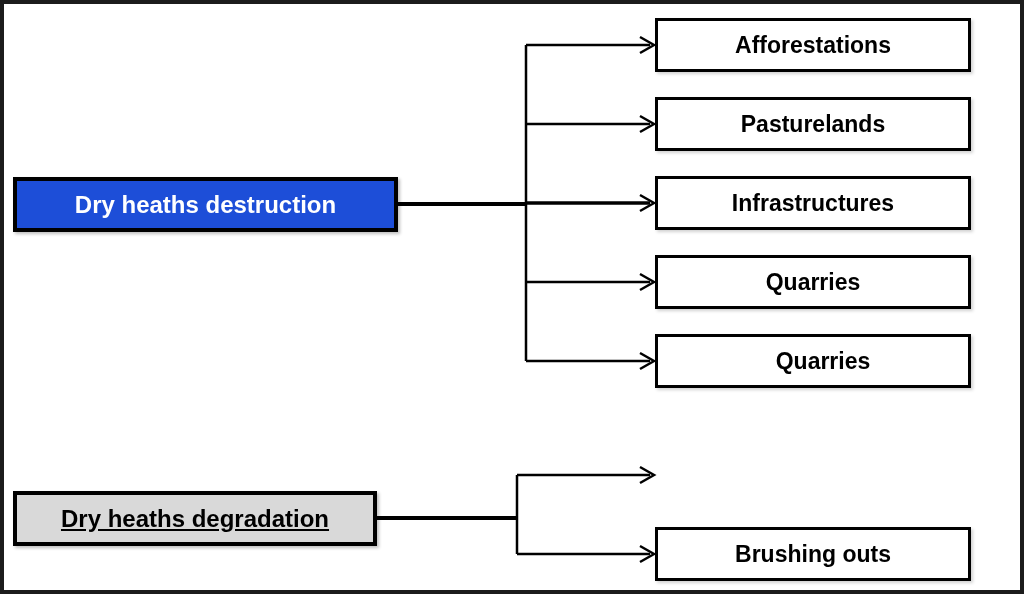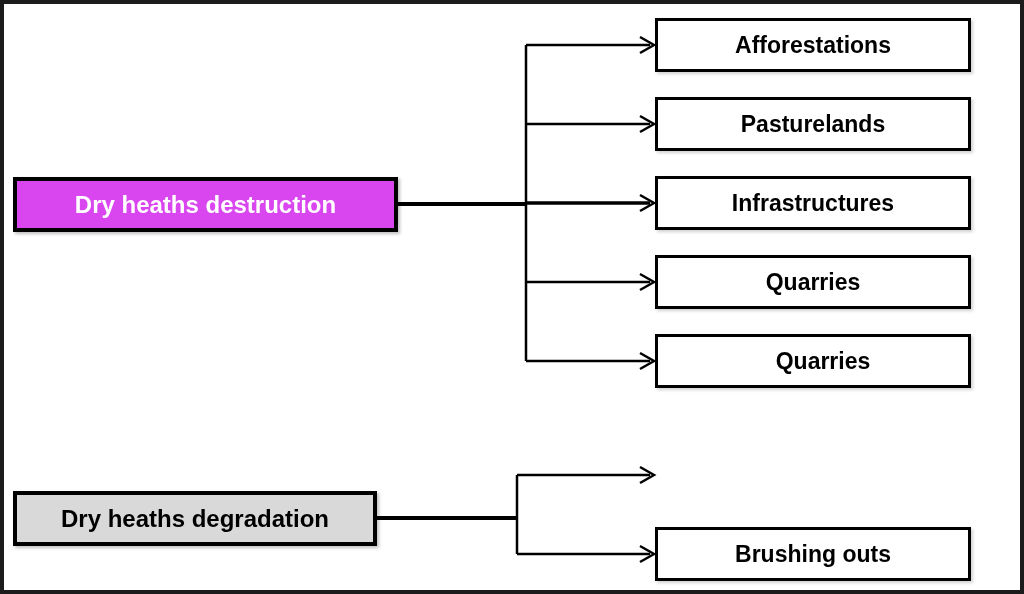--- a/index.html
+++ b/index.html
@@ -32,28 +32,29 @@
     align-items: center;
     justify-content: center;
     font-weight: 700;
     font-size: 24px;
     letter-spacing: 0px;
     box-shadow: 2px 2px 3px rgba(0,0,0,0.25);
   }
   #src-destruction {
     left: 9px;  top: 173px;
     width: 385px; height: 55px;
-    background: #d946ef;
+    background: #1d4ed8;
     color: #ffffff;
   }
   #src-degradation {
     left: 9px;  top: 487px;
     width: 364px; height: 55px;
     background: #d9d9d9;
     color: #000000;
+    text-decoration: underline;
   }
   .target-box {
     position: absolute;
     left: 651px;
     width: 316px;
     height: 54px;
     box-sizing: border-box;
     background: #ffffff;
     border: 3px solid #000000;
     display: flex;

